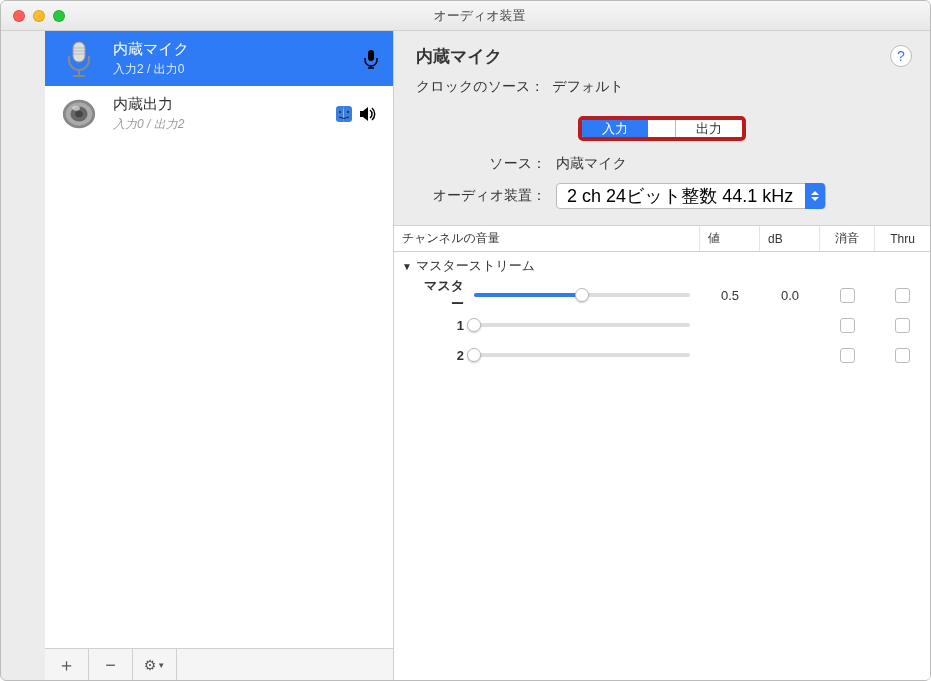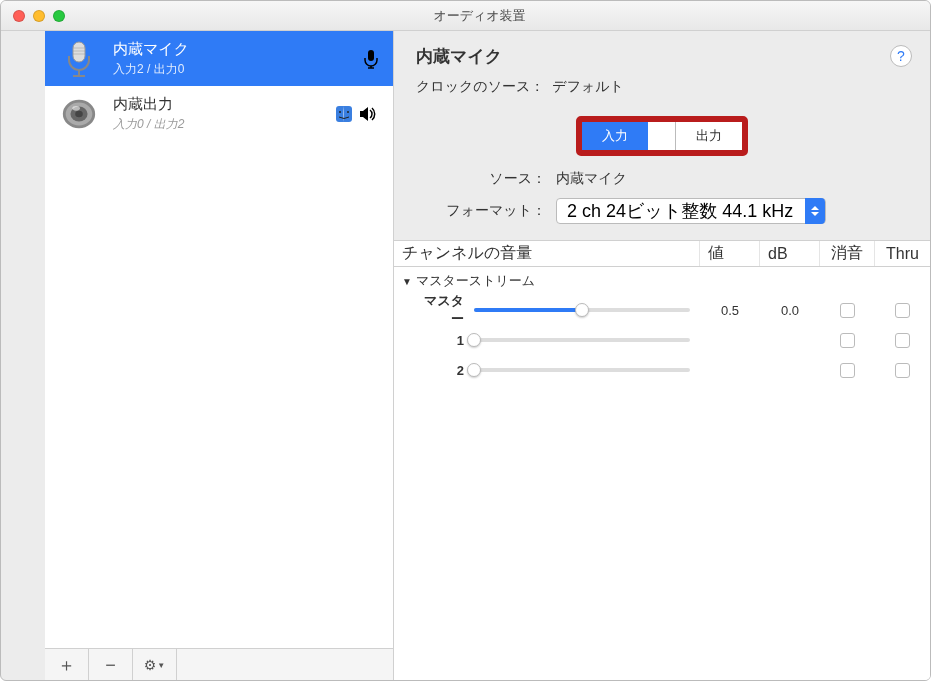--- a/index.html
+++ b/index.html
@@ -34,36 +34,36 @@
     .footer-btn.gear { font-size: 14px; gap: 1px; }
     
     .detail { flex: 1; display: flex; flex-direction: column; background: #fff; min-width: 0; }
     .detail-header { padding: 14px 22px 12px 22px; background: #ececec; position: relative; }
     .detail-title { font-size: 17px; font-weight: 600; color: #333; margin-bottom: 10px; }
     .clock-row { font-size: 14px; color: #333; display: flex; gap: 8px; }
     .clock-label { }
     .help-btn { position: absolute; right: 18px; top: 14px; width: 22px; height: 22px; border-radius: 50%; border: 1px solid #bbb; background: #fff; display: flex; align-items: center; justify-content: center; color: #2f7bf6; font-size: 14px; cursor: pointer; }
     
     .seg-wrap { display: flex; justify-content: center; padding: 8px 0 0 0; background: #ececec; }
-    .segmented { display: inline-flex; border: 6px solid #b91c1c; border-radius: 5px; overflow: hidden; height: 40px; background: #fff; gap: 27px; }
+    .segmented { display: inline-flex; border: 4px solid #b91c1c; border-radius: 5px; overflow: hidden; height: 25px; background: #fff; gap: 27px; }
     .seg-btn { padding: 0 20px; font-size: 13px; display: flex; align-items: center; cursor: pointer; color: #333; }
     .seg-btn.active { background: #2f7bf6; color: #fff; }
     .seg-btn + .seg-btn { border-left: 1px solid #bbb; }
     
     .form-area { padding: 14px 22px 16px 22px; background: #ececec; border-bottom: 1px solid #d0d0d0; }
     .form-row { display: flex; align-items: center; margin-bottom: 10px; gap: 10px; }
     .form-row:last-child { margin-bottom: 0; }
     .form-label { width: 130px; text-align: right; font-size: 14px; color: #333; }
     .form-value { font-size: 14px; color: #333; }
     .select-box { border: 1px solid #bbb; border-radius: 4px; height: 26px; display: flex; align-items: center; background: #fff; padding: 0 0 0 10px; font-size: 18px; cursor: pointer; position: relative; min-width: 270px; }
     .select-arrows { width: 20px; height: 26px; background: #2f7bf6; border-radius: 0 4px 4px 0; display: flex; flex-direction: column; align-items: center; justify-content: center; margin-left: auto; }
     .select-arrows::before { content: ''; border-left: 4px solid transparent; border-right: 4px solid transparent; border-bottom: 4px solid #fff; margin-bottom: 2px; }
     .select-arrows::after { content: ''; border-left: 4px solid transparent; border-right: 4px solid transparent; border-top: 4px solid #fff; }
     
-    .table-header { display: flex; height: 26px; border-bottom: 1px solid #d0d0d0; background: #fff; font-size: 16px; color: #333; align-items: center; }
+    .table-header { display: flex; height: 26px; border-bottom: 1px solid #d0d0d0; background: #fff; font-size: 12px; color: #333; align-items: center; }
     .th { padding: 0 8px; border-right: 1px solid #e5e5e5; height: 100%; display: flex; align-items: center; }
     .th-vol { flex: 1; }
     .th-val { width: 60px; }
     .th-db { width: 60px; }
     .th-mute { width: 55px; justify-content: center; }
     .th-thru { width: 55px; justify-content: center; border-right: none; }
     
     .table-body { flex: 1; background: #fff; overflow: auto; }
     .stream-row { display: flex; align-items: center; height: 28px; padding: 0 8px; font-size: 13px; color: #333; }
     .disclosure { margin-right: 4px; font-size: 10px; }
@@ -182,21 +182,21 @@
           <div class="seg-btn">出力</div>
         </div>
       </div>
 
       <div class="form-area">
         <div class="form-row">
           <div class="form-label">ソース：</div>
           <div class="form-value">内蔵マイク</div>
         </div>
         <div class="form-row">
-          <div class="form-label">フォーマット：</div>
+          <div class="form-label">オーディオ装置：</div>
           <div class="select-box">
             <span>2 ch 24ビット整数 44.1 kHz</span>
             <div class="select-arrows"></div>
           </div>
         </div>
       </div>
 
       <div class="table-header">
         <div class="th th-vol">チャンネルの音量</div>
         <div class="th th-val">値</div>

